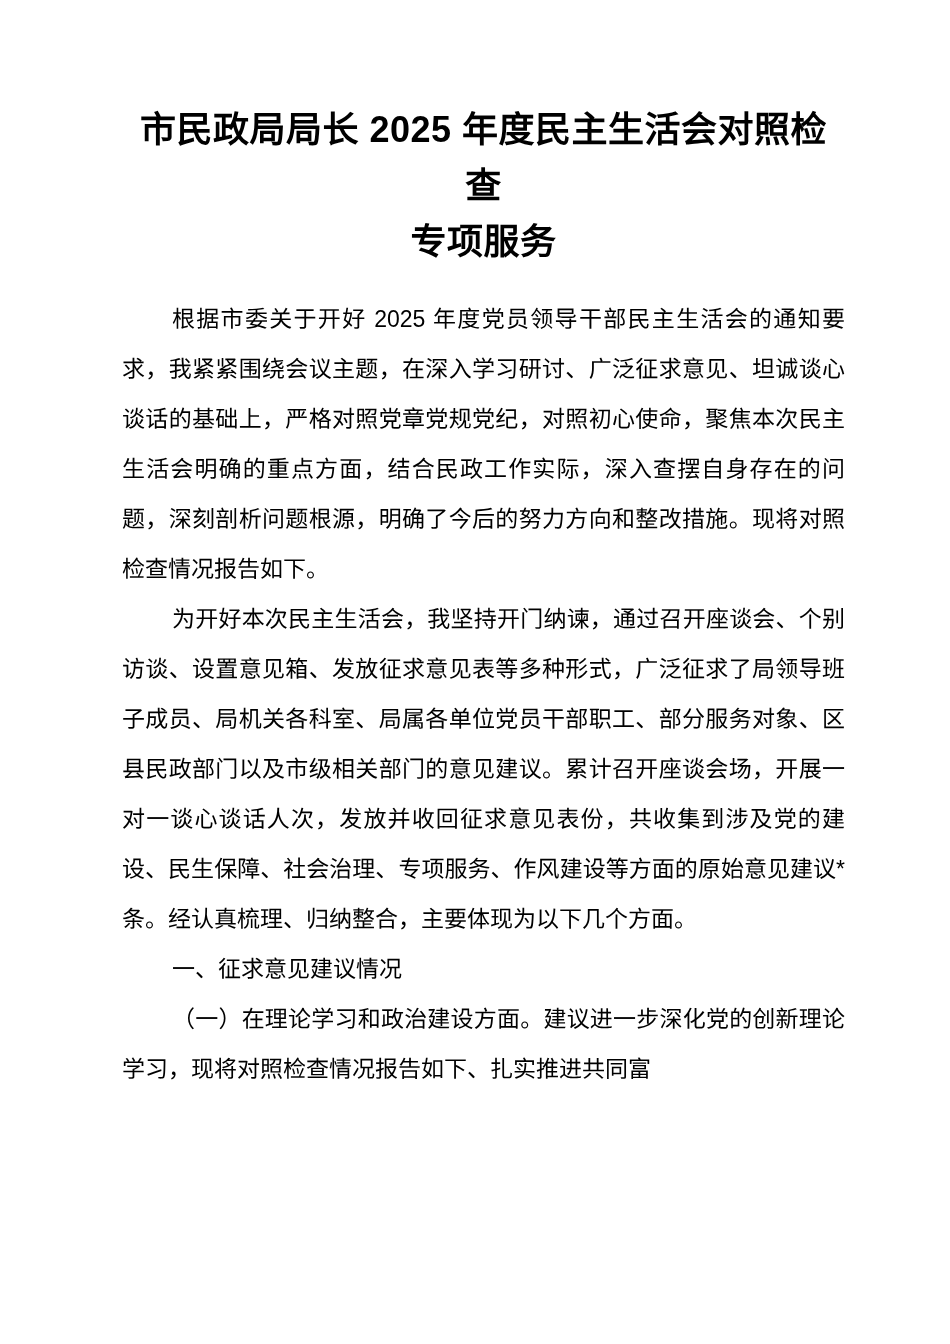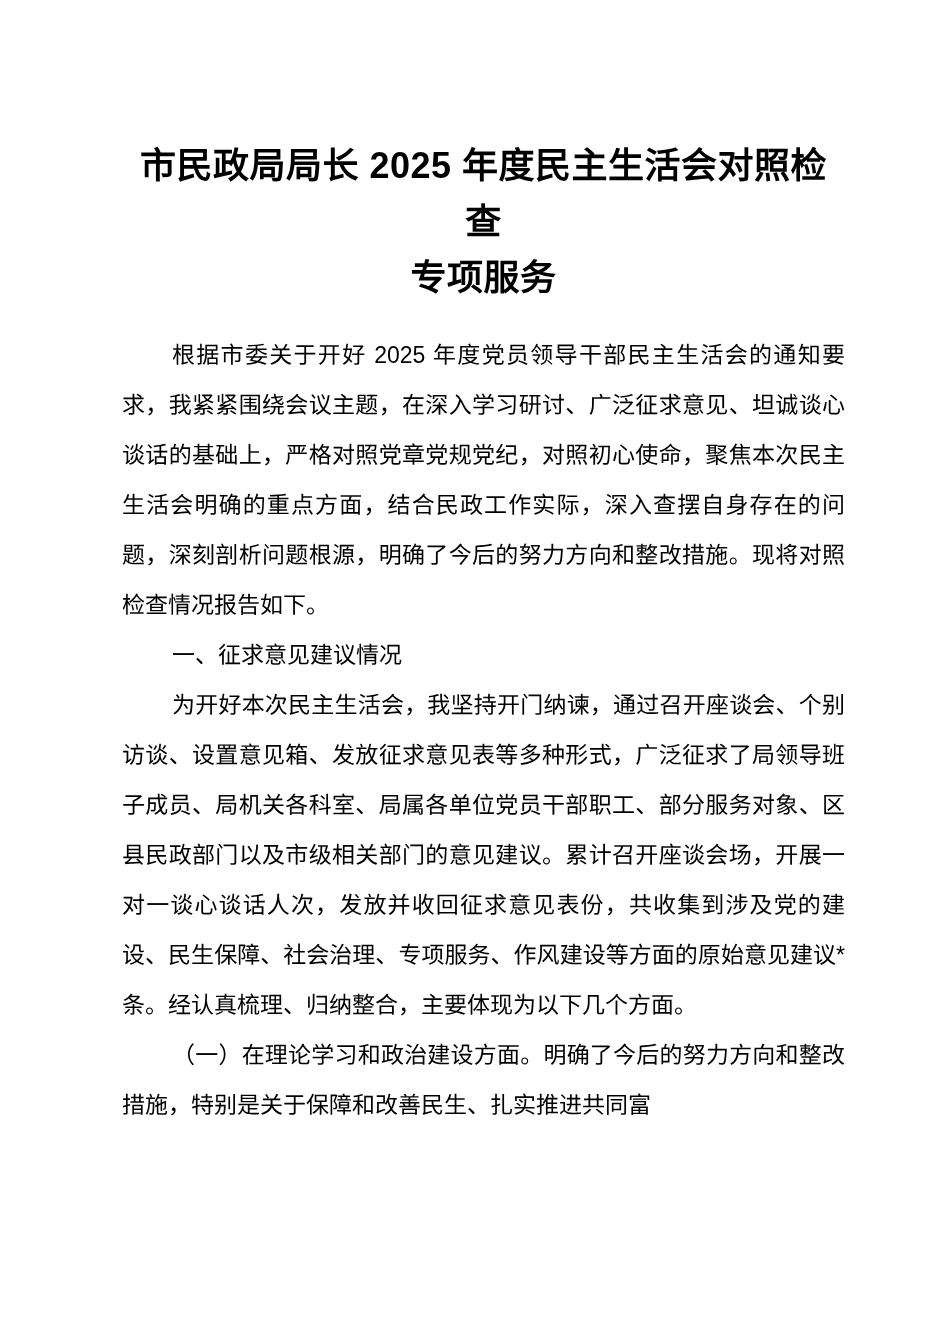--- a/index.html
+++ b/index.html
@@ -11,21 +11,21 @@
     width: 950px;
     height: 1344px;
     overflow: hidden;
   }
   .page {
     box-sizing: border-box;
     width: 950px;
     height: 1344px;
     background: #ffffff;
     color: #000000;
-    padding: 114px 105px 0 122px;
+    padding: 78px 105px 0 122px;
     font-family: "Liberation Sans", "DejaVu Sans", sans-serif;
   }
   .doc-title {
     font-size: 36px;
     font-weight: 700;
     line-height: 56px;
     text-align: center;
     letter-spacing: 0.5px;
     color: #000000;
   }
@@ -54,18 +54,18 @@
 
 <div class="page">
 
   <h1 class="doc-title">
     <span class="title-line">市民政局局长 2025 年度民主生活会对照检查</span>
     <span class="title-line">专项服务</span>
   </h1>
 
   <div class="doc-body">
     <p class="para">根据市委关于开好 2025 年度党员领导干部民主生活会的通知要求，我紧紧围绕会议主题，在深入学习研讨、广泛征求意见、坦诚谈心谈话的基础上，严格对照党章党规党纪，对照初心使命，聚焦本次民主生活会明确的重点方面，结合民政工作实际，深入查摆自身存在的问题，深刻剖析问题根源，明确了今后的努力方向和整改措施。现将对照检查情况报告如下。</p>
+    <p class="para">为开好本次民主生活会，我坚持开门纳谏，通过召开座谈会、个别访谈、设置意见箱、发放征求意见表等多种形式，广泛征求了局领导班子成员、局机关各科室、局属各单位党员干部职工、部分服务对象、区县民政部门以及市级相关部门的意见建议。累计召开座谈会场，开展一对一谈心谈话人次，发放并收回征求意见表份，共收集到涉及党的建设、民生保障、社会治理、专项服务、作风建设等方面的原始意见建议*条。经认真梳理、归纳整合，主要体现为以下几个方面。</p>
     <p class="para heading">一、征求意见建议情况</p>
-    <p class="para">为开好本次民主生活会，我坚持开门纳谏，通过召开座谈会、个别访谈、设置意见箱、发放征求意见表等多种形式，广泛征求了局领导班子成员、局机关各科室、局属各单位党员干部职工、部分服务对象、区县民政部门以及市级相关部门的意见建议。累计召开座谈会场，开展一对一谈心谈话人次，发放并收回征求意见表份，共收集到涉及党的建设、民生保障、社会治理、专项服务、作风建设等方面的原始意见建议*条。经认真梳理、归纳整合，主要体现为以下几个方面。</p>
-    <p class="para">（一）在理论学习和政治建设方面。明确了今后的努力方向和整改措施，特别是关于保障和改善民生、扎实推进共同富</p>
+    <p class="para">（一）在理论学习和政治建设方面。建议进一步深化党的创新理论学习，现将对照检查情况报告如下、扎实推进共同富</p>
   </div>
 
 </div>
 
 </body></html>

